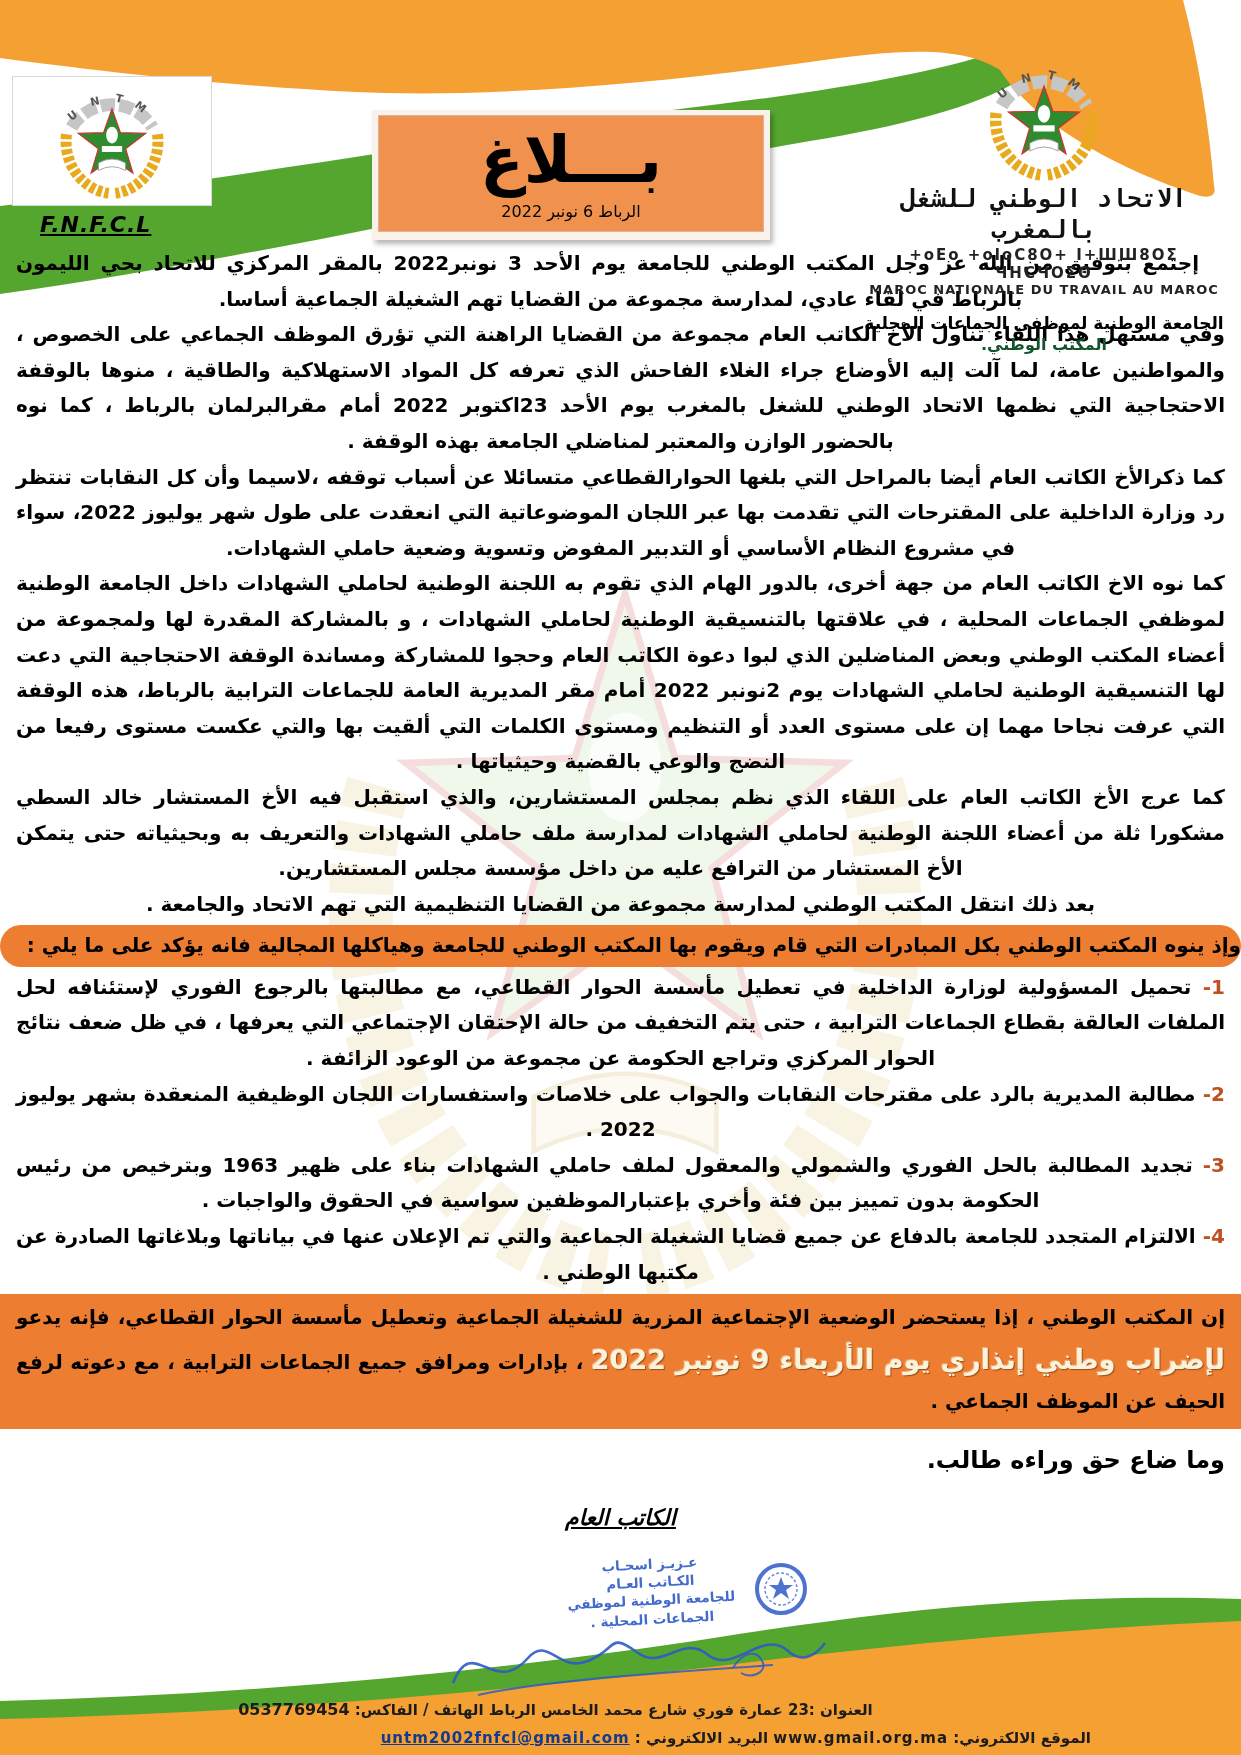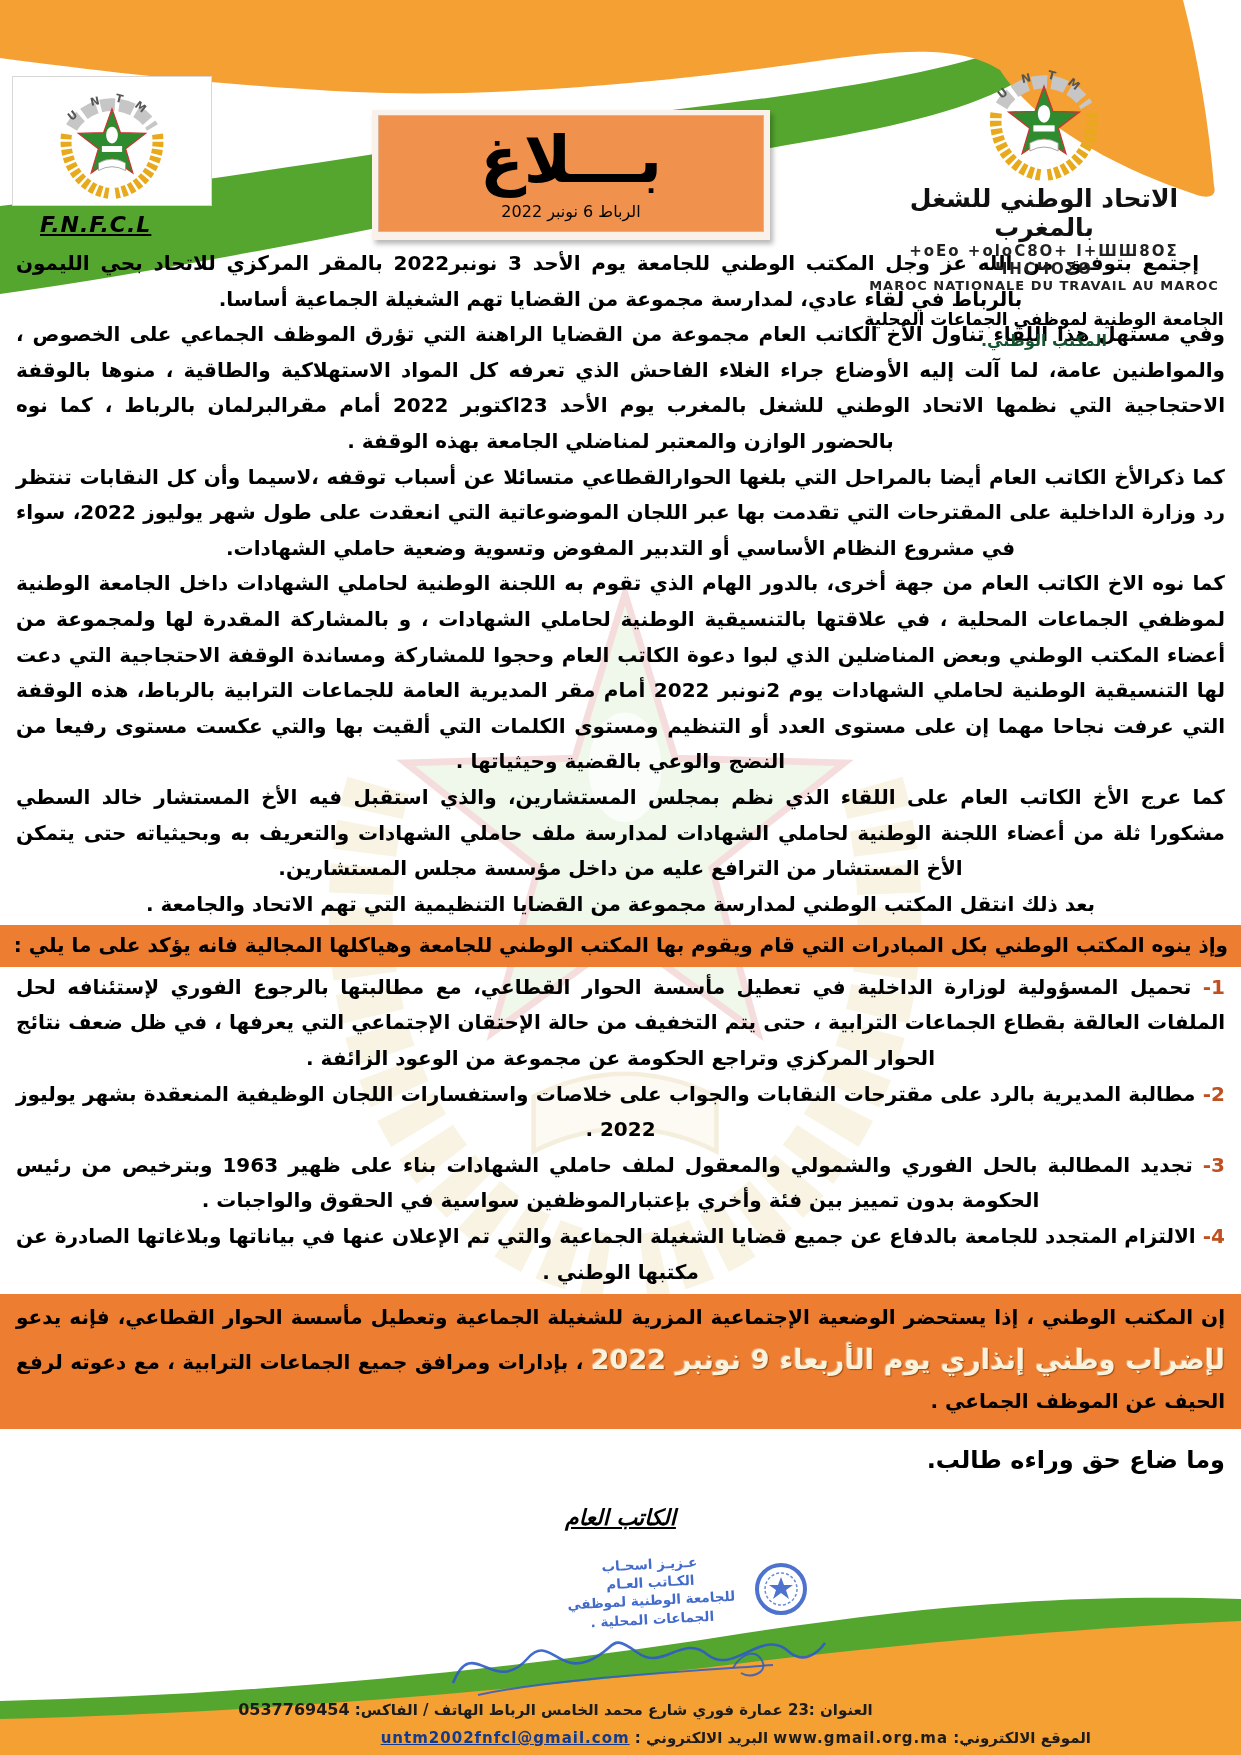--- a/index.html
+++ b/index.html
@@ -16,33 +16,33 @@
   .fnfcl{position:absolute;left:40px;top:212px;font-size:22px;font-weight:bold;font-style:italic;
         text-decoration:underline;color:#000;letter-spacing:1px;direction:ltr;z-index:5;}
   
   .title-outer{position:absolute;left:372px;top:110px;width:386px;background:#faf2ea;padding:5px 6px 8px 6px;
         box-shadow:3px 4px 5px rgba(0,0,0,.28);z-index:5;}
   .title-inner{background:#F0924E;border:1px solid #d7b49a;text-align:center;padding:4px 0 10px 0;}
   .title-word{font-size:64px;line-height:1.25;font-weight:bold;color:#000;}
   .title-date{font-size:16px;font-weight:normal;color:#000;margin-top:2px;}
   
   .right-block{position:absolute;left:858px;top:58px;width:372px;text-align:center;z-index:5;}
-  .right-block .org-ar{font-size:25px;font-weight:bold;color:#111;margin-top:2px;}
+  .right-block .org-ar{font-size:25px;font-weight:bold;color:#111;margin-top:2px;font-family:Liberation Mono, monospace;}
   .right-block .tifi{font-size:15px;font-weight:bold;color:#222;letter-spacing:2px;direction:ltr;}
   .right-block .org-fr{font-size:13px;font-weight:bold;color:#222;letter-spacing:1px;direction:ltr;}
   .right-block .fede{font-size:17px;font-weight:bold;color:#000000;margin-top:16px;}
   .right-block .bureau{font-size:16px;font-weight:bold;color:#14532d;margin-top:2px;}
   
   .watermark{position:absolute;left:305px;top:460px;opacity:.30;z-index:0;pointer-events:none;}
   
   .content{position:absolute;left:16px;right:16px;top:246px;z-index:2;font-size:20px;font-weight:bold;
         color:#000;line-height:1.78;}
   .content p{margin:0;text-align:justify;text-align-last:center;}
   .content p.indent{text-indent:26px;}
-  .hl-line{background:var(--hl);margin:3px -16px 3px -16px;padding:3px 13px;text-align:justify;text-align-last:right;}
+  .hl-line{background:var(--hl);margin:3px -16px 3px -16px;padding:3px 0;text-align:justify;text-align-last:right;border-radius:24px;}
   .item .num{color:var(--num);}
   .strike-block{background:var(--hl);margin:4px -16px 0 -16px;padding:6px 16px 10px 16px;text-align:justify;text-align-last:right;}
   .strike-text{font-size:27px;color:#FAF3DC;letter-spacing:1px;
         text-shadow:1px 1px 1px rgba(100,45,0,.6), -1px -1px 0 rgba(255,255,255,.35);}
   .slogan{text-align:right;font-size:24px;font-weight:bold;margin-top:10px;}
   .sig-title{text-align:center;font-size:22px;font-weight:bold;font-style:italic;
         text-decoration:underline;margin-top:16px;}
   
   .stamp{position:relative;width:380px;margin:14px auto 0 auto;height:160px;transform:translateX(12px);}
   .stamp-text{position:absolute;right:88px;top:4px;color:var(--blue);font-size:13.5px;font-weight:bold;

